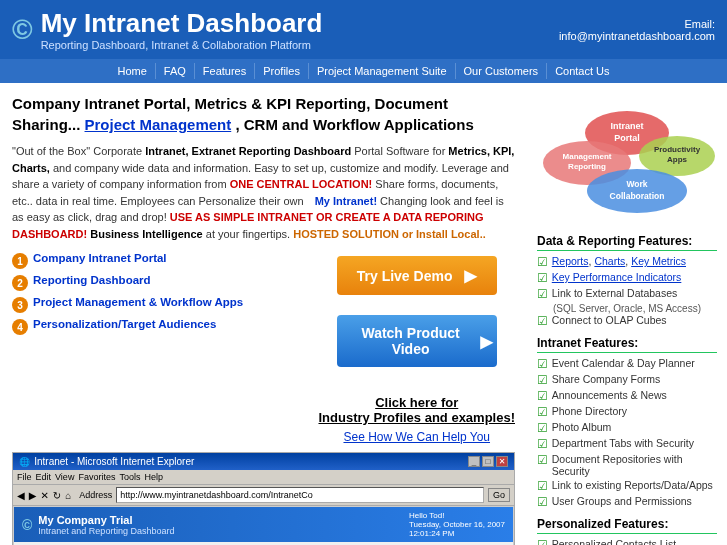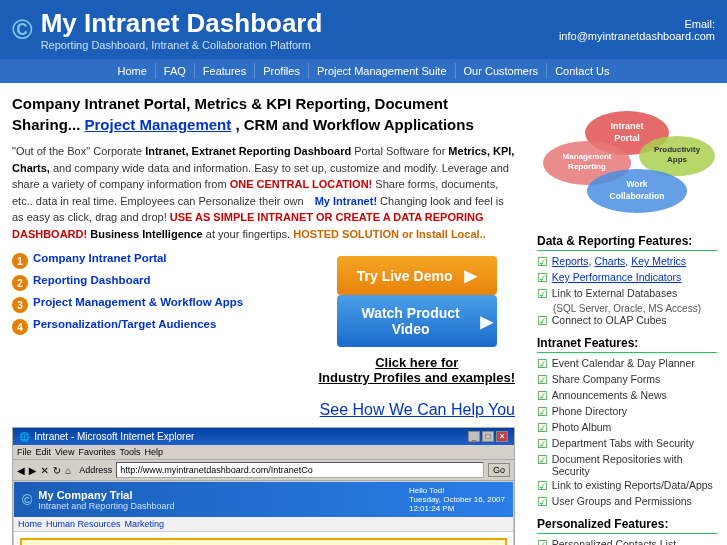--- a/index.html
+++ b/index.html
@@ -31,34 +31,34 @@
 
     .body-text { font-size: 11px; color: #333; line-height: 1.5; margin-bottom: 10px; }
     .body-text .highlight { color: #000; font-weight: bold; }
     .body-text .red { color: #cc0000; font-weight: bold; }
     .body-text .blue-bold { color: #0033cc; font-weight: bold; padding-left: 8px; }
     .body-text .orange-bold { color: #cc6600; font-weight: bold; }
 
     
     .two-col { display: flex; gap: 10px; }
     .list-col { flex: 1; }
-    .buttons-col { display: flex; flex-direction: column; gap: 0; align-items: center; padding-top: 4px; }
+    .buttons-col { display: flex; flex-direction: column; gap: 20px; align-items: center; padding-top: 4px; }
 
     .numbered-list { list-style: none; margin-bottom: 8px; }
     .numbered-list li { display: flex; align-items: flex-start; gap: 5px; margin-bottom: 5px; font-size: 11.5px; color: #0033cc; font-weight: bold; cursor: pointer; }
     .num-circle { background: #e67e00; color: #fff; border-radius: 50%; width: 16px; height: 16px; display: flex; align-items: center; justify-content: center; font-size: 10px; font-weight: bold; flex-shrink: 0; margin-top: 1px; }
 
     
     .btn-live-demo { background: linear-gradient(to bottom, #f5a623, #e8820c); color: #fff; font-size: 14px; font-weight: bold; padding: 10px 20px; border: none; border-radius: 4px; cursor: pointer; width: 160px; display: flex; align-items: center; justify-content: space-between; }
     .btn-watch-video { background: linear-gradient(to bottom, #4a9fe8, #1a6bcc); color: #fff; font-size: 14px; font-weight: bold; padding: 10px 4px; border: none; border-radius: 4px; cursor: pointer; width: 160px; display: flex; align-items: center; justify-content: space-between; }
     .btn-arrow { font-size: 16px; }
 
     .click-here { text-align: center; margin-top: 8px; }
     .click-here a { color: #000; font-size: 13px; font-weight: bold; text-decoration: underline; cursor: pointer; }
-    .see-how { color: #0033cc; font-size: 16px; text-align: right; margin-top: 16px; cursor: pointer; text-decoration: underline; }
+    .see-how { color: #0033cc; font-size: 12px; text-align: center; margin-top: 5px; cursor: pointer; text-decoration: underline; }
 
     
     .screenshot-container { border: 1px solid #aaa; margin: 8px 0 0 0; background: #f5f5f5; position: relative; }
     .win-titlebar { background: linear-gradient(to bottom, #0040a0, #2060c8); padding: 3px 6px; display: flex; align-items: center; gap: 4px; }
     .win-title-text { color: #fff; font-size: 10px; }
     .win-controls { margin-left: auto; display: flex; gap: 2px; }
     .win-btn { background: #c0c0c0; border: 1px solid #888; width: 12px; height: 11px; font-size: 8px; display: flex; align-items: center; justify-content: center; cursor: pointer; color: #333; }
     .menubar { background: #d4d0c8; padding: 2px 4px; font-size: 9px; display: flex; gap: 4px; border-bottom: 1px solid #aaa; }
     .toolbar { background: #d4d0c8; padding: 2px 4px; font-size: 9px; display: flex; gap: 4px; border-bottom: 1px solid #aaa; align-items: center; }
     .address-bar { background: #fff; border: 1px inset #aaa; font-size: 9px; padding: 2px 3px; flex: 1; }

